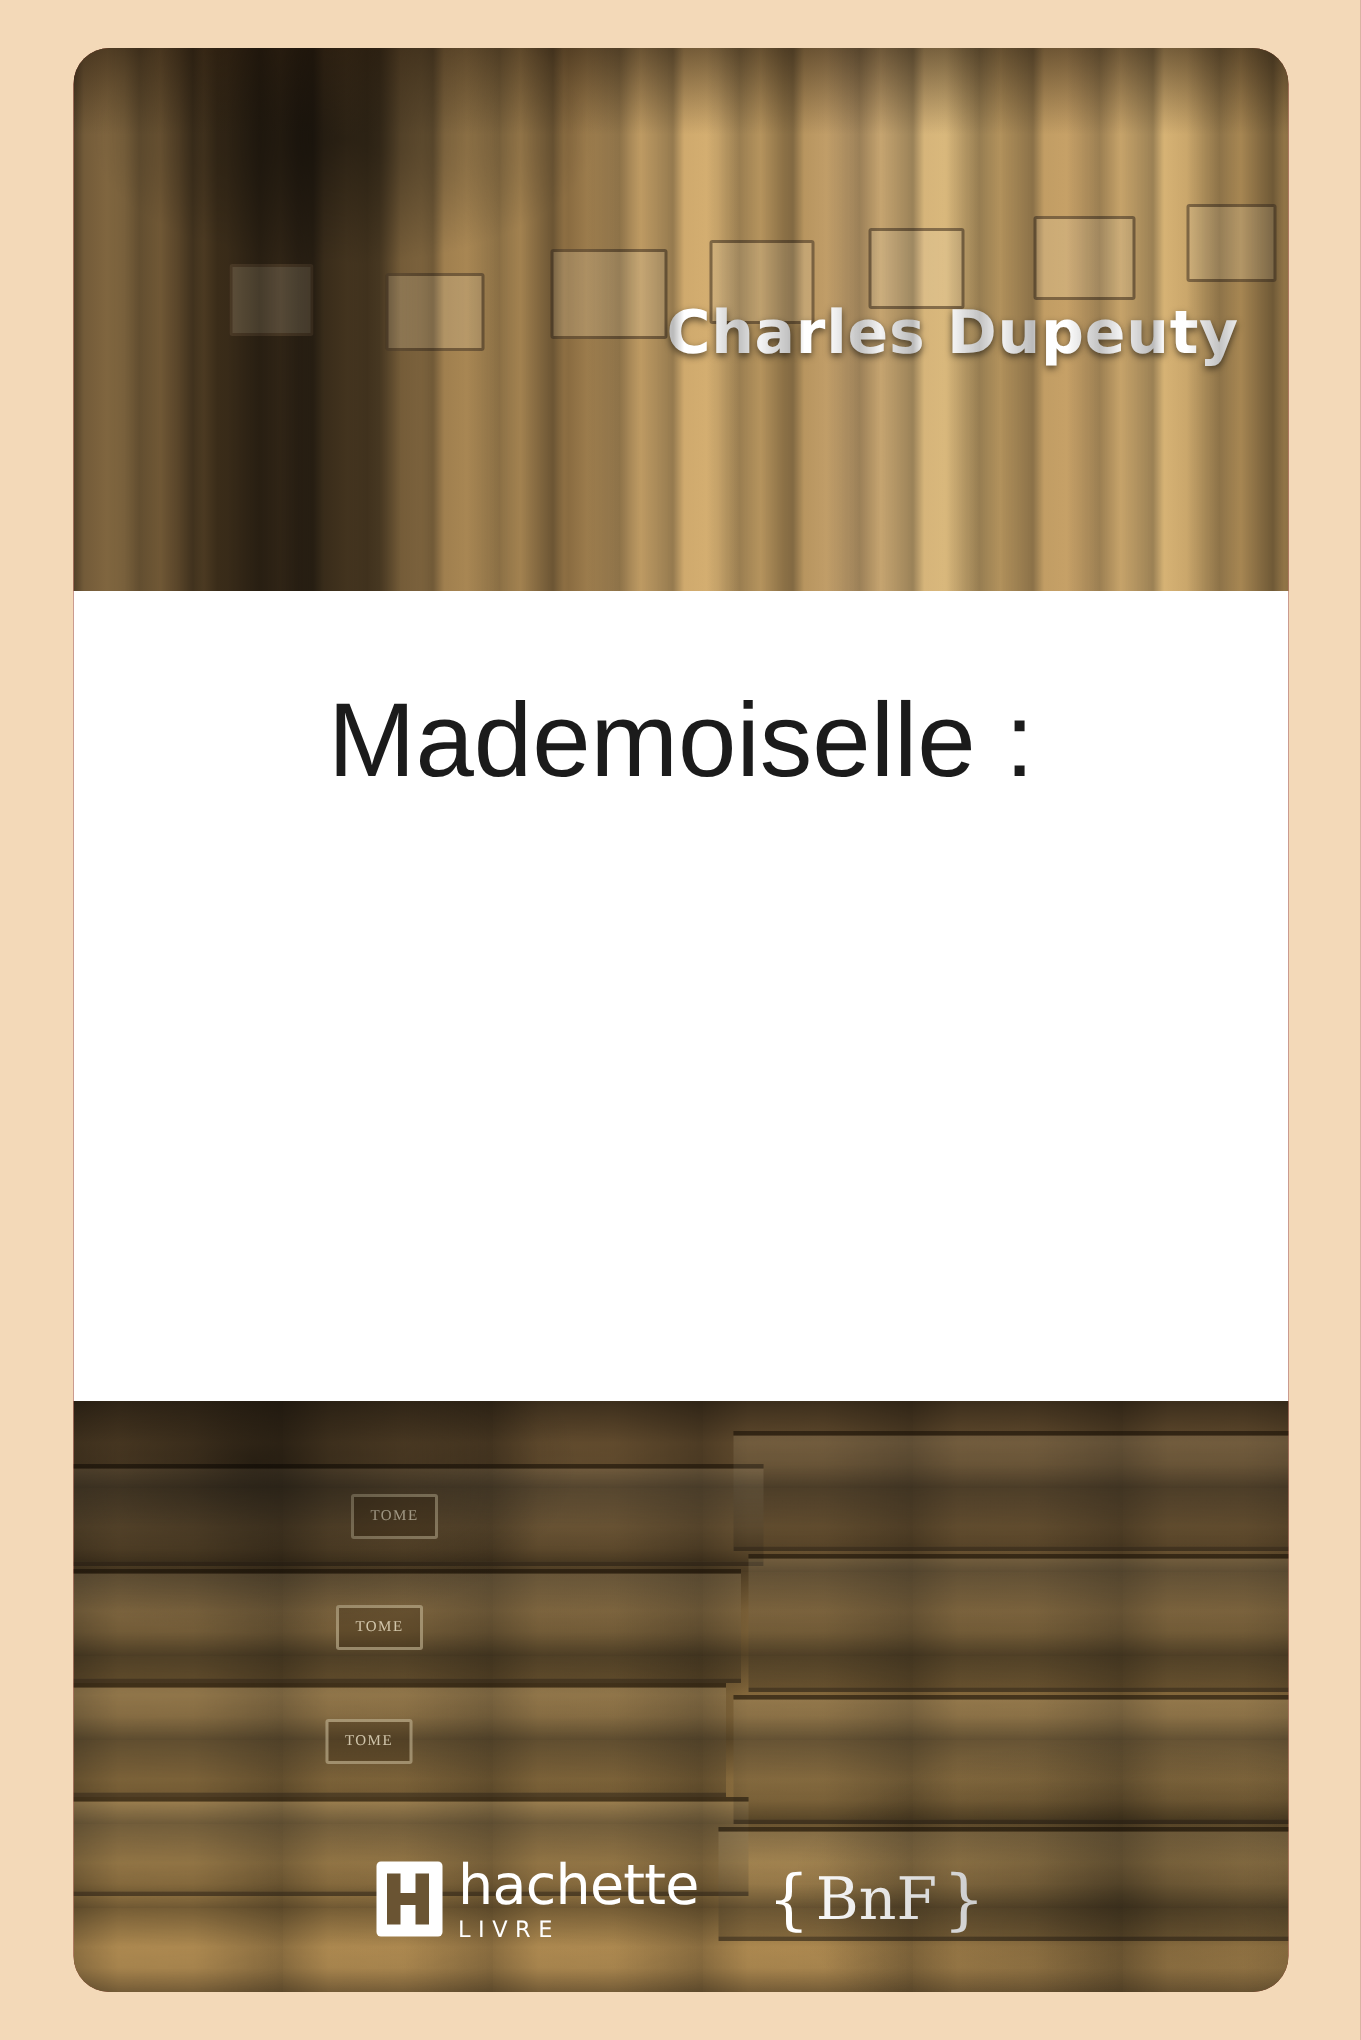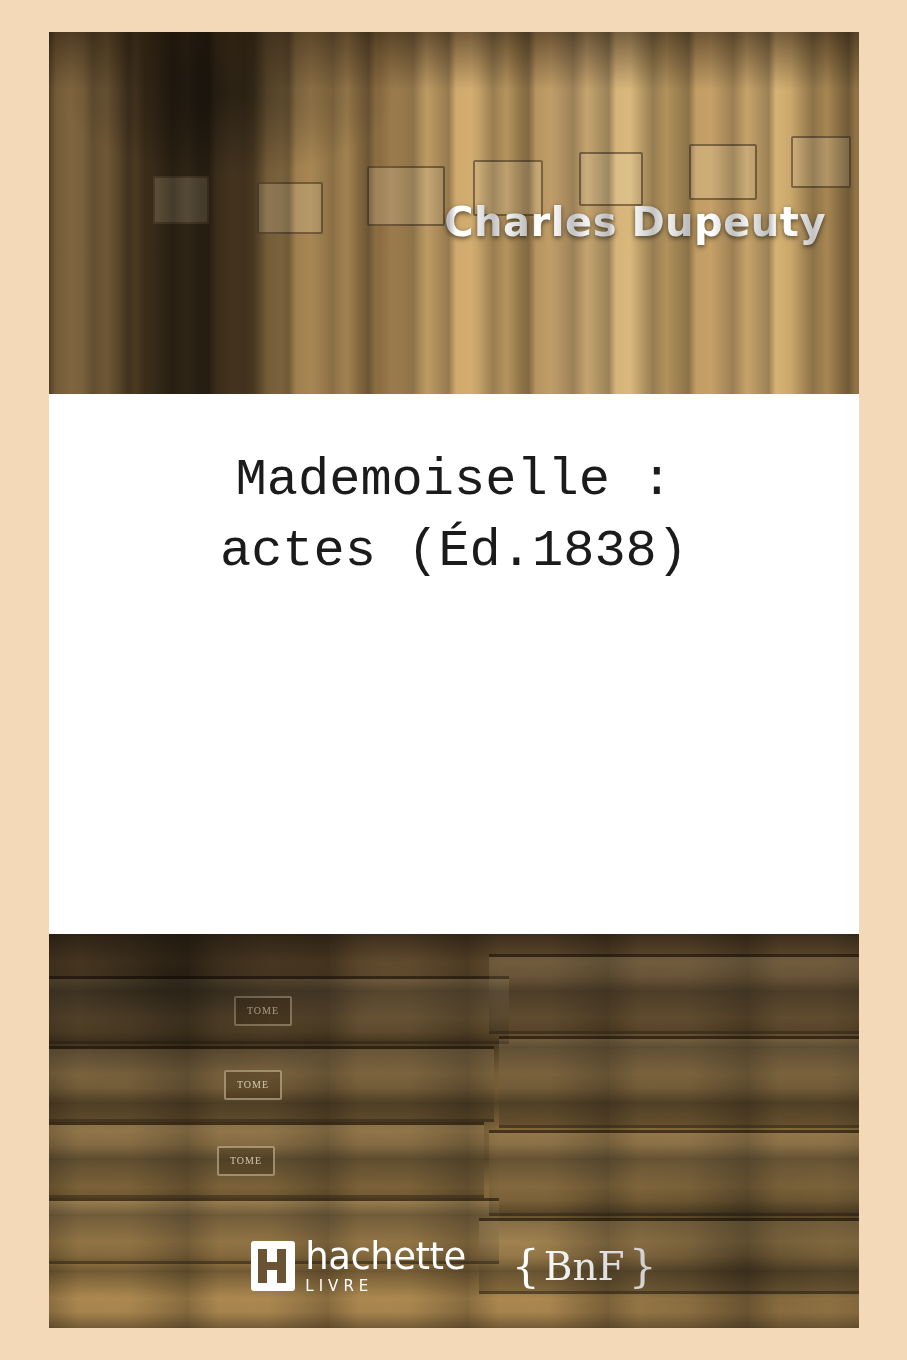--- a/index.html
+++ b/index.html
@@ -16,20 +16,21 @@
 
   
   .cover {
     position: absolute;
     left: 49px;
     top: 32px;
     width: 810px;
     height: 1296px;
     background: #7f1d1d;
     overflow: hidden;
+    border-radius: 24px;
   }
 
   
   .photo-top {
     position: absolute;
     left: 0;
     top: 0;
     width: 810px;
     height: 362px;
     overflow: hidden;
@@ -91,22 +92,22 @@
   }
 
   
   .title {
     position: absolute;
     left: 45px;
     top: 52px;
     width: 720px;
     text-align: center;
     color: #1b1b1b;
-    font-family: Liberation Mono, monospace;
-    font-size: 52px;
+    font-family: Liberation Sans, sans-serif;
+    font-size: 70px;
     line-height: 1.36;
     font-weight: normal;
   }
   .title .edition {
     white-space: nowrap;
   }
 
   
   .photo-bottom {
     position: absolute;
@@ -239,24 +240,20 @@
     <div class="spine-label" style="left:530px; top:120px; width:60px; height:50px;"></div>
     <div class="spine-label" style="left:640px; top:112px; width:64px; height:52px;"></div>
     <div class="spine-label" style="left:742px; top:104px; width:56px; height:48px;"></div>
 
     <div class="author">Charles Dupeuty</div>
   </div>
 
   <div class="title-area">
     <div class="title">
       <div>Mademoiselle :</div>
-      <div>
-        <span>actes</span>
-        <span class="edition">(Éd.1838)</span>
-      </div>
     </div>
   </div>
 
   <div class="photo-bottom">
     <div class="book-block" style="left:-10px; top:42px; width:470px; height:62px;"></div>
     <div class="book-block" style="left:-10px; top:112px; width:455px; height:70px;"></div>
     <div class="book-block" style="left:-10px; top:188px; width:445px; height:70px;"></div>
     <div class="book-block" style="left:-10px; top:264px; width:460px; height:60px;"></div>
     <div class="book-block" style="left:440px; top:20px; width:390px; height:74px;"></div>
     <div class="book-block" style="left:450px; top:102px; width:380px; height:86px;"></div>

